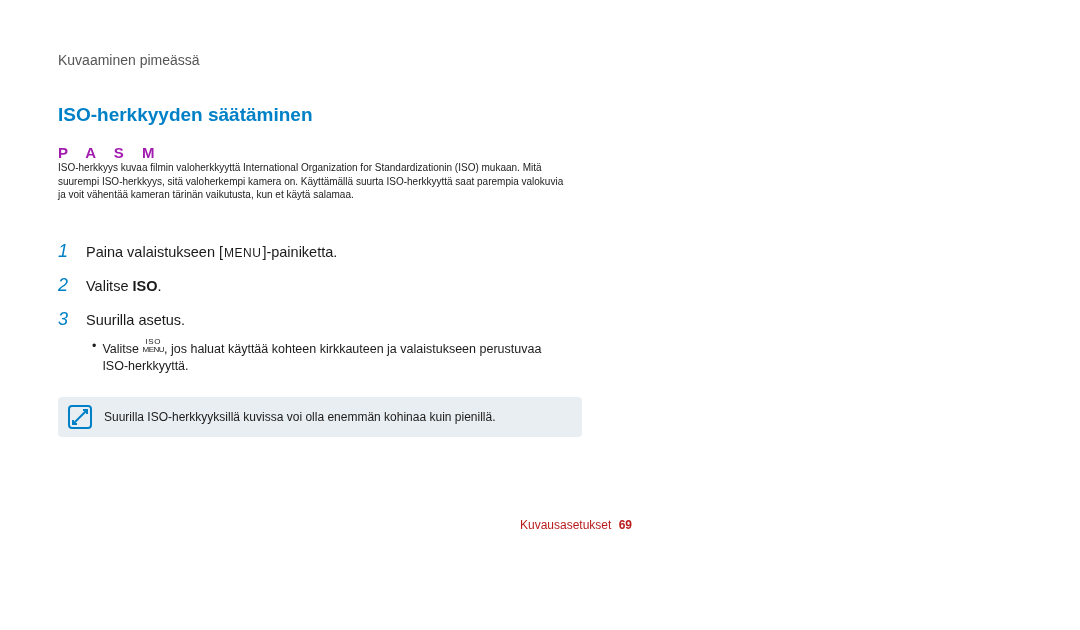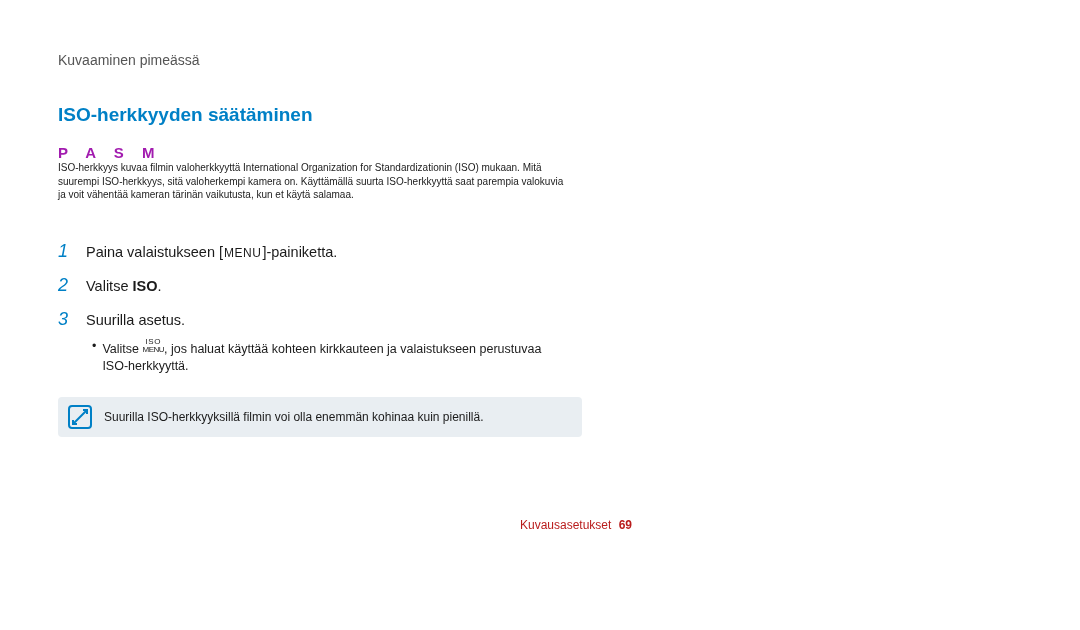--- a/index.html
+++ b/index.html
@@ -170,20 +170,20 @@
   </div>
 
   <div class="note-box">
     <span class="note-icon">
       <svg viewBox="0 0 20 20">
         <path d="M4 16 L16 4" stroke="#0080c6" stroke-width="2" fill="none"></path>
         <path d="M13 3 L17 3 L17 7" stroke="#0080c6" stroke-width="2" fill="none"></path>
         <path d="M3 13 L3 17 L7 17" stroke="#0080c6" stroke-width="2" fill="none"></path>
       </svg>
     </span>
-    <span class="note-text">Suurilla ISO-herkkyyksillä filmin voi olla enemmän kohinaa kuin pienillä.</span>
+    <span class="note-text">Suurilla ISO-herkkyyksillä kuvissa voi olla enemmän kohinaa kuin pienillä.</span>
   </div>
 
   <div class="footer">
     <span>Kuvausasetukset</span>
     <span class="pn">69</span>
   </div>
 </div>
 
 </body></html>

